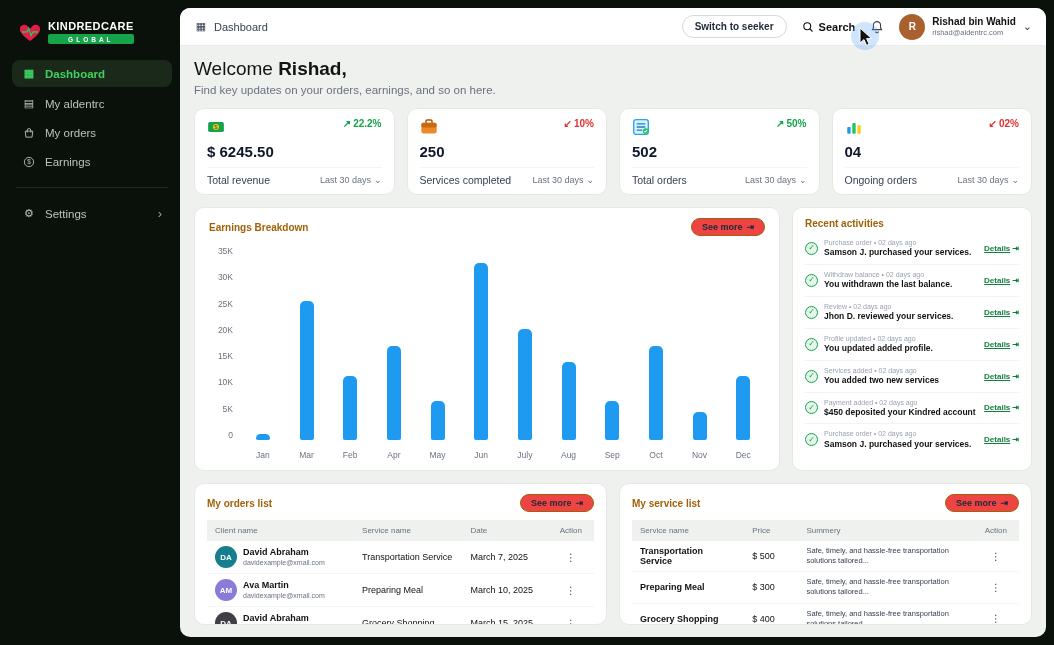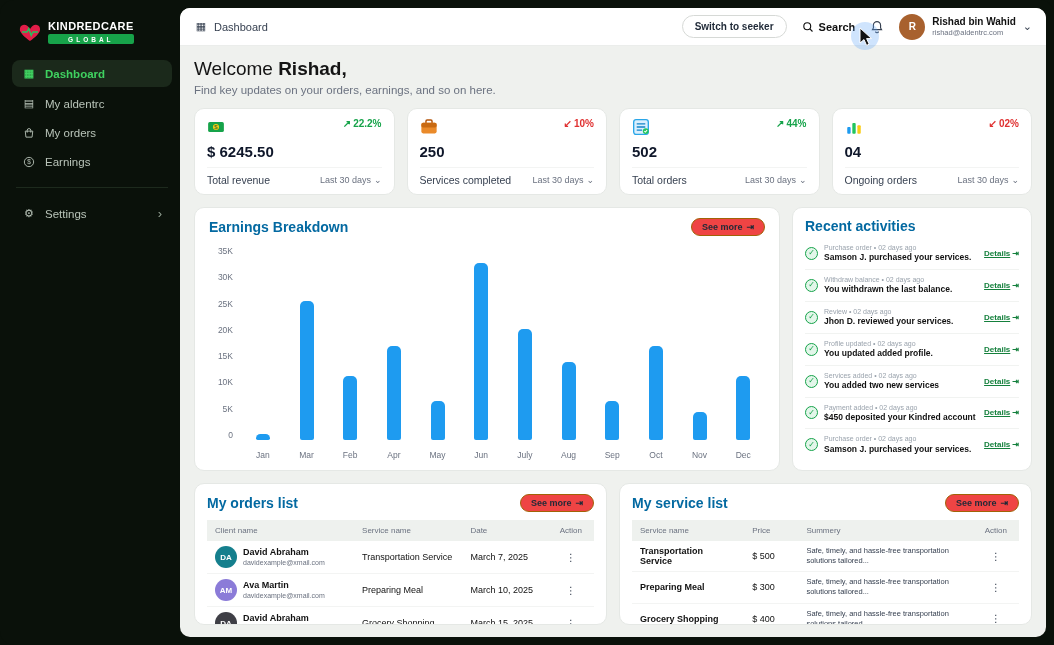--- a/index.html
+++ b/index.html
@@ -51,21 +51,21 @@
   .trend.down { color:#e03131; }
   .stat-value { font-size:15px; font-weight:bold; color:#0f172a; margin-top:7px; }
   .stat-bottom { display:flex; justify-content:space-between; align-items:center; margin-top:7px; border-top:1px solid #f3f4f3; padding-top:6px; }
   .stat-label { font-size:10.5px; color:#374151; }
   .period { font-size:9px; color:#6b7280; display:flex; gap:3px; align-items:center; cursor:pointer; }
 
   
   .mid { display:flex; gap:12px; height:264px; }
   .chart-card { flex:1; padding:10px 14px; display:flex; flex-direction:column; min-width:0; }
   .card-head { display:flex; justify-content:space-between; align-items:center; }
-  .card-title { font-size:14px; font-weight:bold; color:#0369a1;text-align:center; }
+  .card-title { font-size:10px; font-weight:bold; color:#a16207;text-align:center; }
   .see-more { border:1px solid #a16207; background:#ef4444; border-radius:13px; padding:3px 10px; font-size:9px; font-weight:bold; color:#1f2937; display:flex; align-items:center; gap:4px; cursor:pointer; }
   .chart { display:flex; flex:1; margin-top:10px; gap:8px; min-height:0; }
   .yaxis { display:flex; flex-direction:column; justify-content:space-between; align-items:flex-end; font-size:8.5px; color:#6b7280; padding-bottom:20px; width:24px; flex-shrink:0; }
   .bars { flex:1; display:flex; justify-content:space-around; align-items:stretch; }
   .bar-col { display:flex; flex-direction:column; align-items:center; height:100%; flex:1; }
   .bar-wrap { flex:1; width:100%; display:flex; align-items:flex-end; justify-content:center; }
   .bar { width:14px; border-radius:5px 5px 2px 2px; }
   .bar-label { font-size:8.5px; color:#6b7280; height:20px; display:flex; align-items:flex-end; }
 
   .act-card { width:240px; flex-shrink:0; padding:10px 12px; display:flex; flex-direction:column; overflow:hidden; }
@@ -252,21 +252,21 @@
                   <rect x="1.5" y="1.5" width="13" height="13" rx="2" fill="#dbeffe" stroke="#2aa6e8" stroke-width="1.2"></rect>
                   <line x1="4.2" y1="5.2" x2="11.8" y2="5.2" stroke="#1284c7" stroke-width="1.2"></line>
                   <line x1="4.2" y1="8" x2="11.8" y2="8" stroke="#1284c7" stroke-width="1.2"></line>
                   <line x1="4.2" y1="10.8" x2="9" y2="10.8" stroke="#1284c7" stroke-width="1.2"></line>
                   <circle cx="12.2" cy="11.6" r="2.6" fill="#22c55e"></circle>
                   <path d="M11 11.6l.9.9 1.5-1.7" stroke="#fff" stroke-width="0.9" fill="none"></path>
                 </svg>
             </span>
             <span class="trend up">
               <span>↗</span>
-              <span>44%</span>
+              <span>50%</span>
             </span>
           </div>
           <div class="stat-value">502</div>
           <div class="stat-bottom">
             <span class="stat-label">Total orders</span>
             <span class="period">
               <span>Last 30 days</span>
               <span>⌄</span>
             </span>
           </div>

